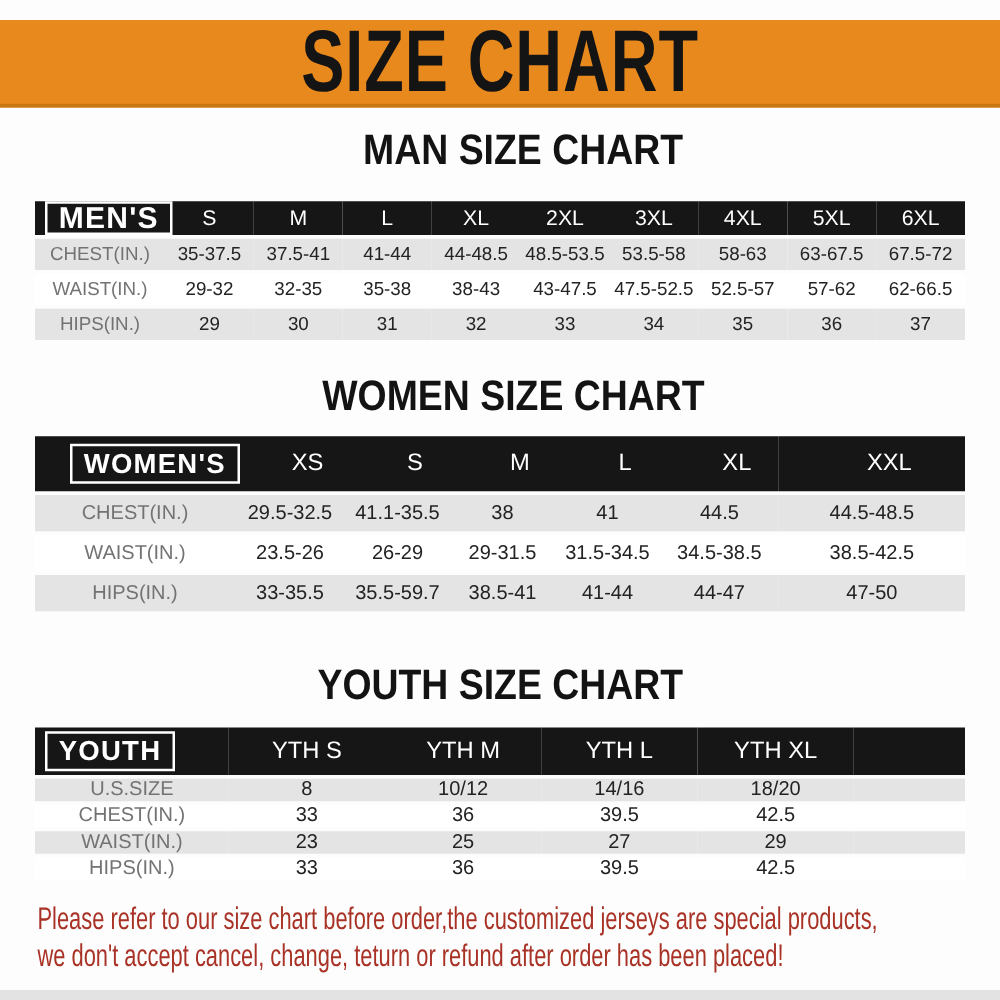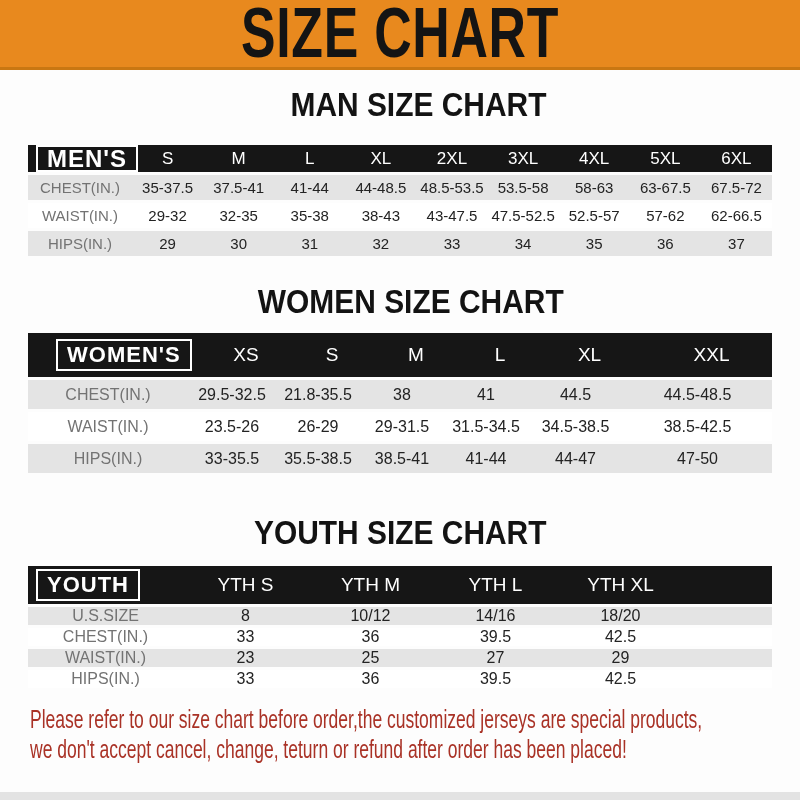--- a/index.html
+++ b/index.html
@@ -18,20 +18,21 @@
     position:relative;
   }
 
   
   .banner{
     height:70px;
     background:var(--orange);
     border-bottom:3px solid var(--orange-dark);
     text-align:center;
     overflow:visible;
+    margin-top:16px;
   }
   .banner-title{
     display:inline-block;
     font-size:70px;
     font-weight:700;
     color:#141414;
     line-height:66px;
     letter-spacing:1px;
     transform:scaleX(0.74);
     transform-origin:center;
@@ -229,39 +230,39 @@
           <th>M</th>
           <th>L</th>
           <th>XL</th>
           <th>XXL</th>
         </tr>
       </thead>
       <tbody>
         <tr>
           <td class="rowlabel">CHEST(IN.)</td>
           <td>29.5-32.5</td>
-          <td>21.8-35.5</td>
+          <td>41.1-35.5</td>
           <td>38</td>
           <td>41</td>
           <td>44.5</td>
           <td>44.5-48.5</td>
         </tr>
         <tr>
           <td class="rowlabel">WAIST(IN.)</td>
           <td>23.5-26</td>
           <td>26-29</td>
           <td>29-31.5</td>
           <td>31.5-34.5</td>
           <td>34.5-38.5</td>
           <td>38.5-42.5</td>
         </tr>
         <tr>
           <td class="rowlabel">HIPS(IN.)</td>
           <td>33-35.5</td>
-          <td>35.5-38.5</td>
+          <td>35.5-59.7</td>
           <td>38.5-41</td>
           <td>41-44</td>
           <td>44-47</td>
           <td>47-50</td>
         </tr>
       </tbody>
     </table>
 </div>
 
 <div>

